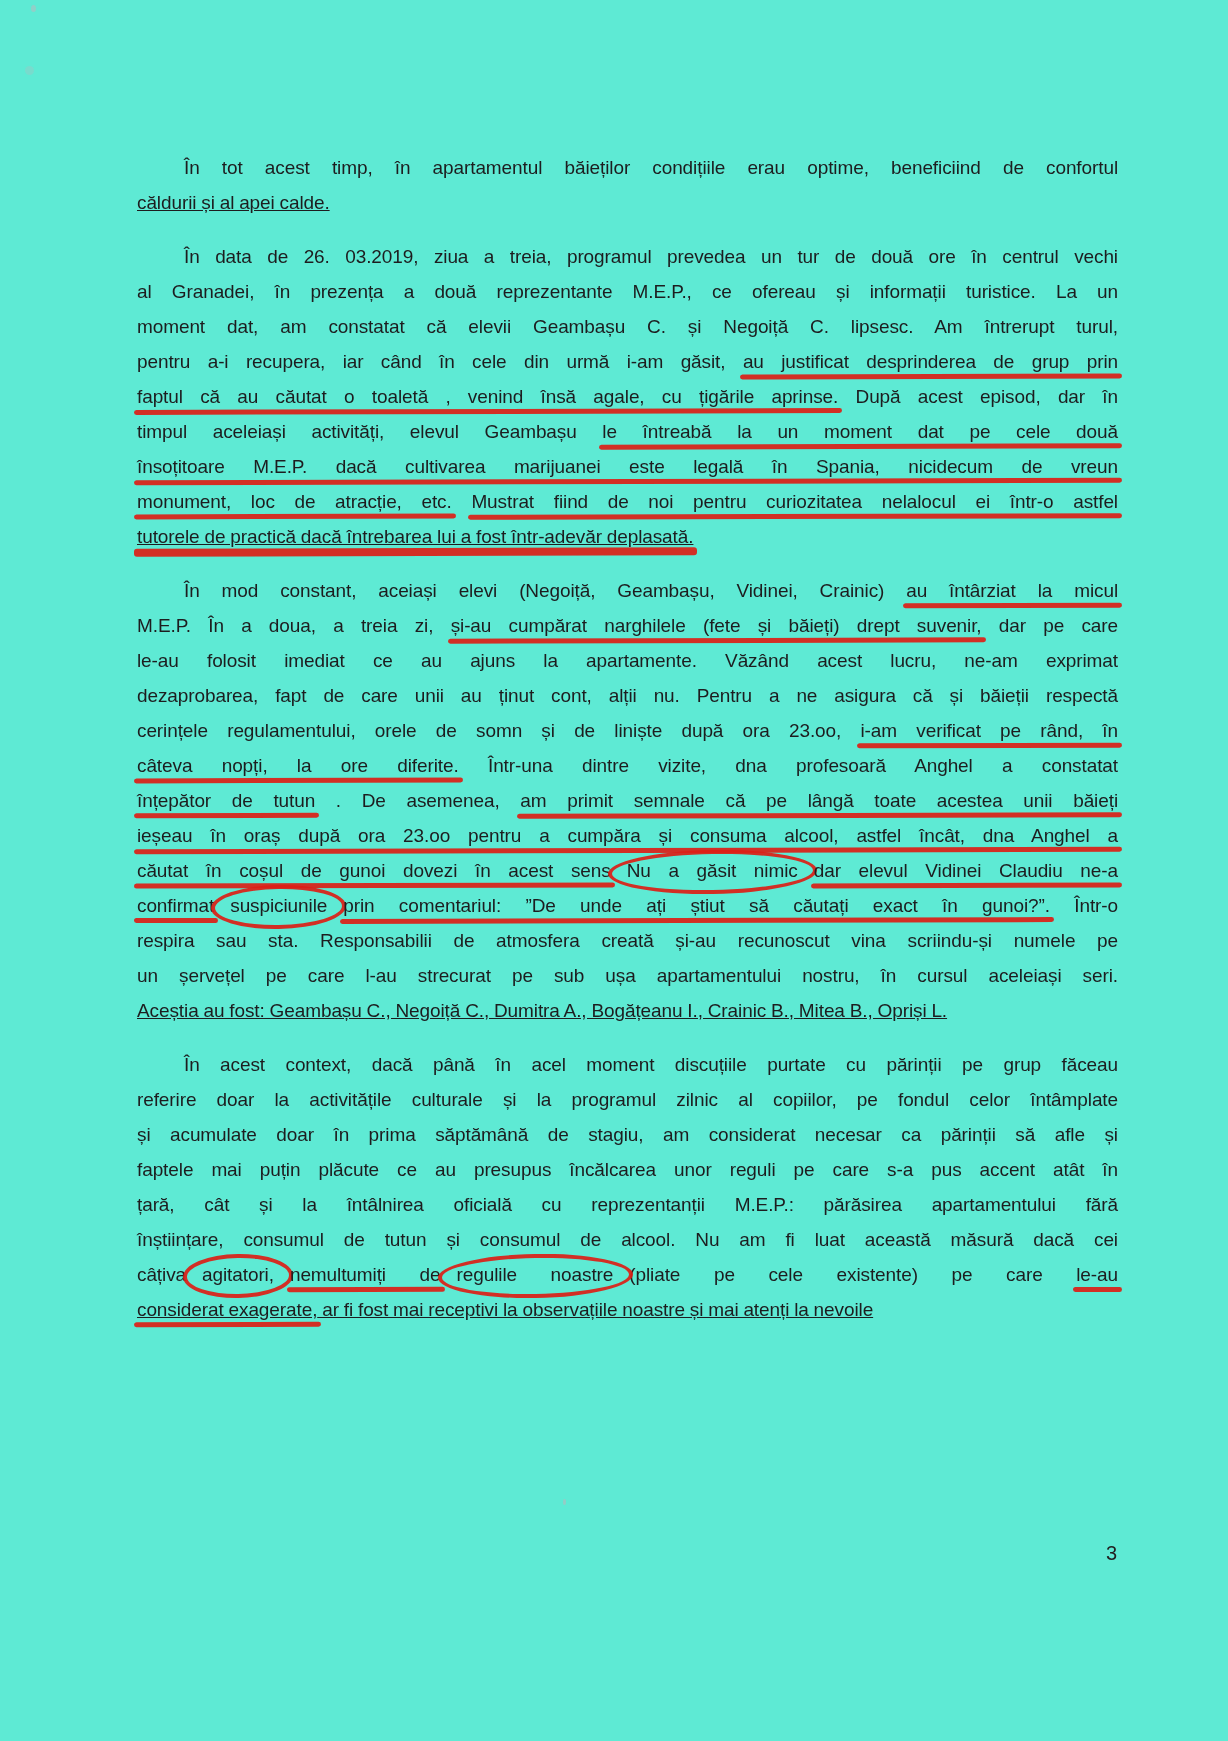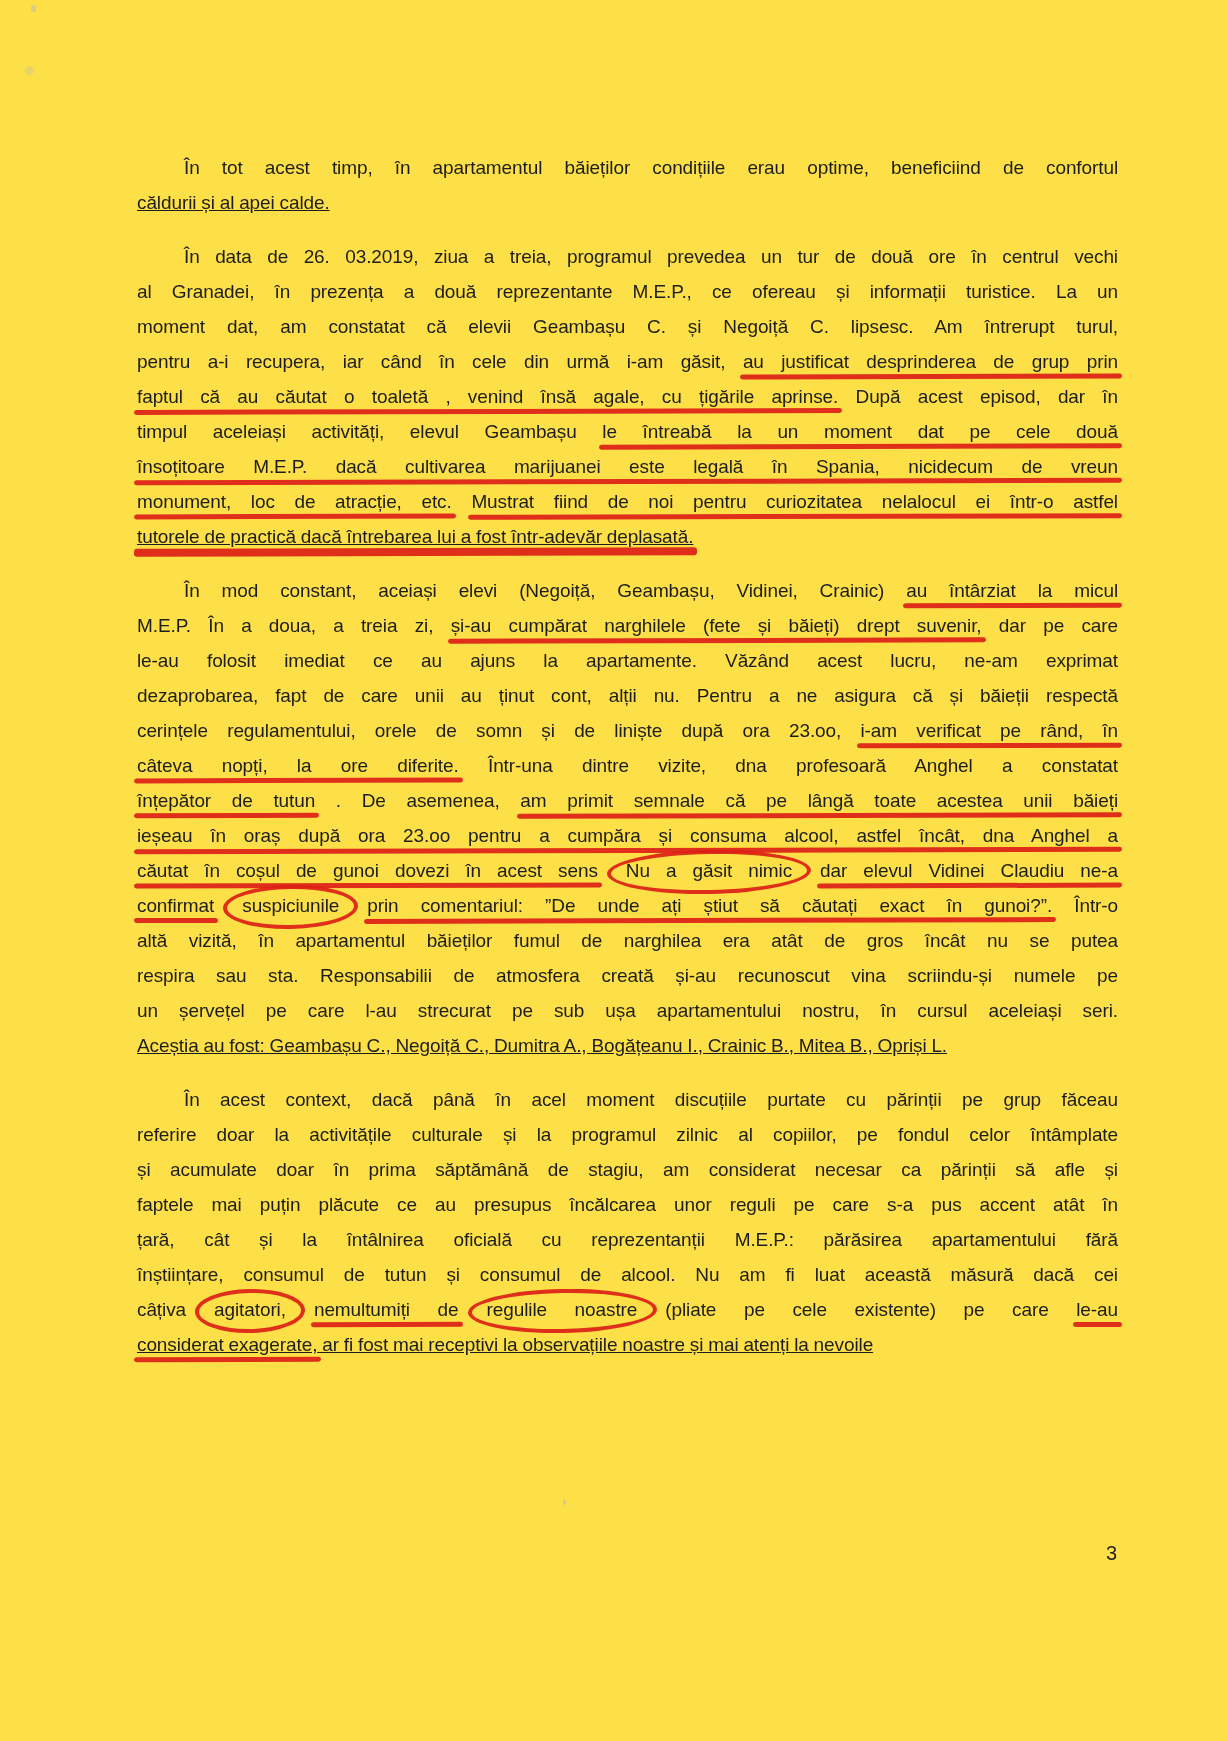--- a/index.html
+++ b/index.html
@@ -11,21 +11,21 @@
     width: 1228px;
     height: 1741px;
     position: relative;
     overflow: hidden;
     font-family: "Liberation Sans", "DejaVu Sans", sans-serif;
     color: #1d1d1f;
   }
   .page {
     position: absolute;
     inset: 0;
-    background: #fde047;
+    background: #5eead4;
   }
   .page-text {
     position: absolute;
     left: 137px;
     top: 150px;
     width: 981px;
     font-size: 19px;
     letter-spacing: -0.1px;
     word-spacing: -0.3px;
   }
@@ -52,21 +52,21 @@
     border-radius: 3px;
     transform: rotate(-0.15deg);
   }
   .mark-u.thick::after {
     height: 8px;
     bottom: -9px;
   }
   
   .mark-c {
     position: relative;
-    margin: 0 22px;
+    margin: 0 10px;
     padding: 0 6px;
   }
   .mark-c::before {
     content: "";
     position: absolute;
     left: -13px;
     right: -13px;
     top: -10px;
     bottom: -13px;
     border: 4.5px solid rgba(220, 30, 22, 0.92);
@@ -117,21 +117,20 @@
         <div class="line indent"><span>În mod constant, aceiași elevi (Negoiță, Geambașu, Vidinei, Crainic) </span><span class="mark-u">au întârziat la micul</span></div>
         <div class="line"><span>M.E.P. În a doua, a treia zi, </span><span class="mark-u">și-au cumpărat narghilele (fete și băieți) drept suvenir,</span><span> dar pe care</span></div>
         <div class="line"><span>le-au folosit imediat ce au ajuns la apartamente. Văzând acest lucru, ne-am exprimat</span></div>
         <div class="line"><span>dezaprobarea, fapt de care unii au ținut cont, alții nu. Pentru a ne asigura că și băieții respectă</span></div>
         <div class="line"><span>cerințele regulamentului, orele de somn și de liniște după ora 23.oo, </span><span class="mark-u">i-am verificat pe rând, în</span></div>
         <div class="line"><span class="mark-u">câteva nopți, la ore diferite.</span><span> Într-una dintre vizite, dna profesoară Anghel a constatat</span></div>
         <div class="line"><span class="mark-u">înțepător de tutun</span><span> . De asemenea, </span><span class="mark-u">am primit semnale că pe lângă toate acestea unii băieți</span></div>
         <div class="line"><span class="mark-u">ieșeau în oraș după ora 23.oo pentru a cumpăra și consuma alcool, astfel încât, dna Anghel a</span></div>
         <div class="line"><span class="mark-u">căutat în coșul de gunoi dovezi în acest sens</span><span class="mark-c">Nu a găsit nimic</span><span class="mark-u">dar elevul Vidinei Claudiu ne-a</span></div>
         <div class="line"><span class="mark-u">confirmat</span><span class="mark-c">suspiciunile</span><span class="mark-u">prin comentariul: ”De unde ați știut să căutați exact în gunoi?”.</span><span> Într-o</span></div>
-        <div class="line"><span>altă vizită, în apartamentul băieților fumul de narghilea era atât de gros încât nu se putea</span></div>
         <div class="line"><span>respira sau sta. Responsabilii de atmosfera creată și-au recunoscut vina scriindu-și numele pe</span></div>
         <div class="line"><span>un șervețel pe care l-au strecurat pe sub ușa apartamentului nostru, în cursul aceleiași seri.</span></div>
         <div class="line last"><span>Aceștia au fost: Geambașu C., Negoiță C., Dumitra A., Bogățeanu I., Crainic B., Mitea B., Opriși L.</span></div>
       </div>
       <div class="para">
         <div class="line indent"><span>În acest context, dacă până în acel moment discuțiile purtate cu părinții pe grup făceau</span></div>
         <div class="line"><span>referire doar la activitățile culturale și la programul zilnic al copiilor, pe fondul celor întâmplate</span></div>
         <div class="line"><span>și acumulate doar în prima săptămână de stagiu, am considerat necesar ca părinții să afle și</span></div>
         <div class="line"><span>faptele mai puțin plăcute ce au presupus încălcarea unor reguli pe care s-a pus accent atât în</span></div>
         <div class="line"><span>țară, cât și la întâlnirea oficială cu reprezentanții M.E.P.: părăsirea apartamentului fără</span></div>

